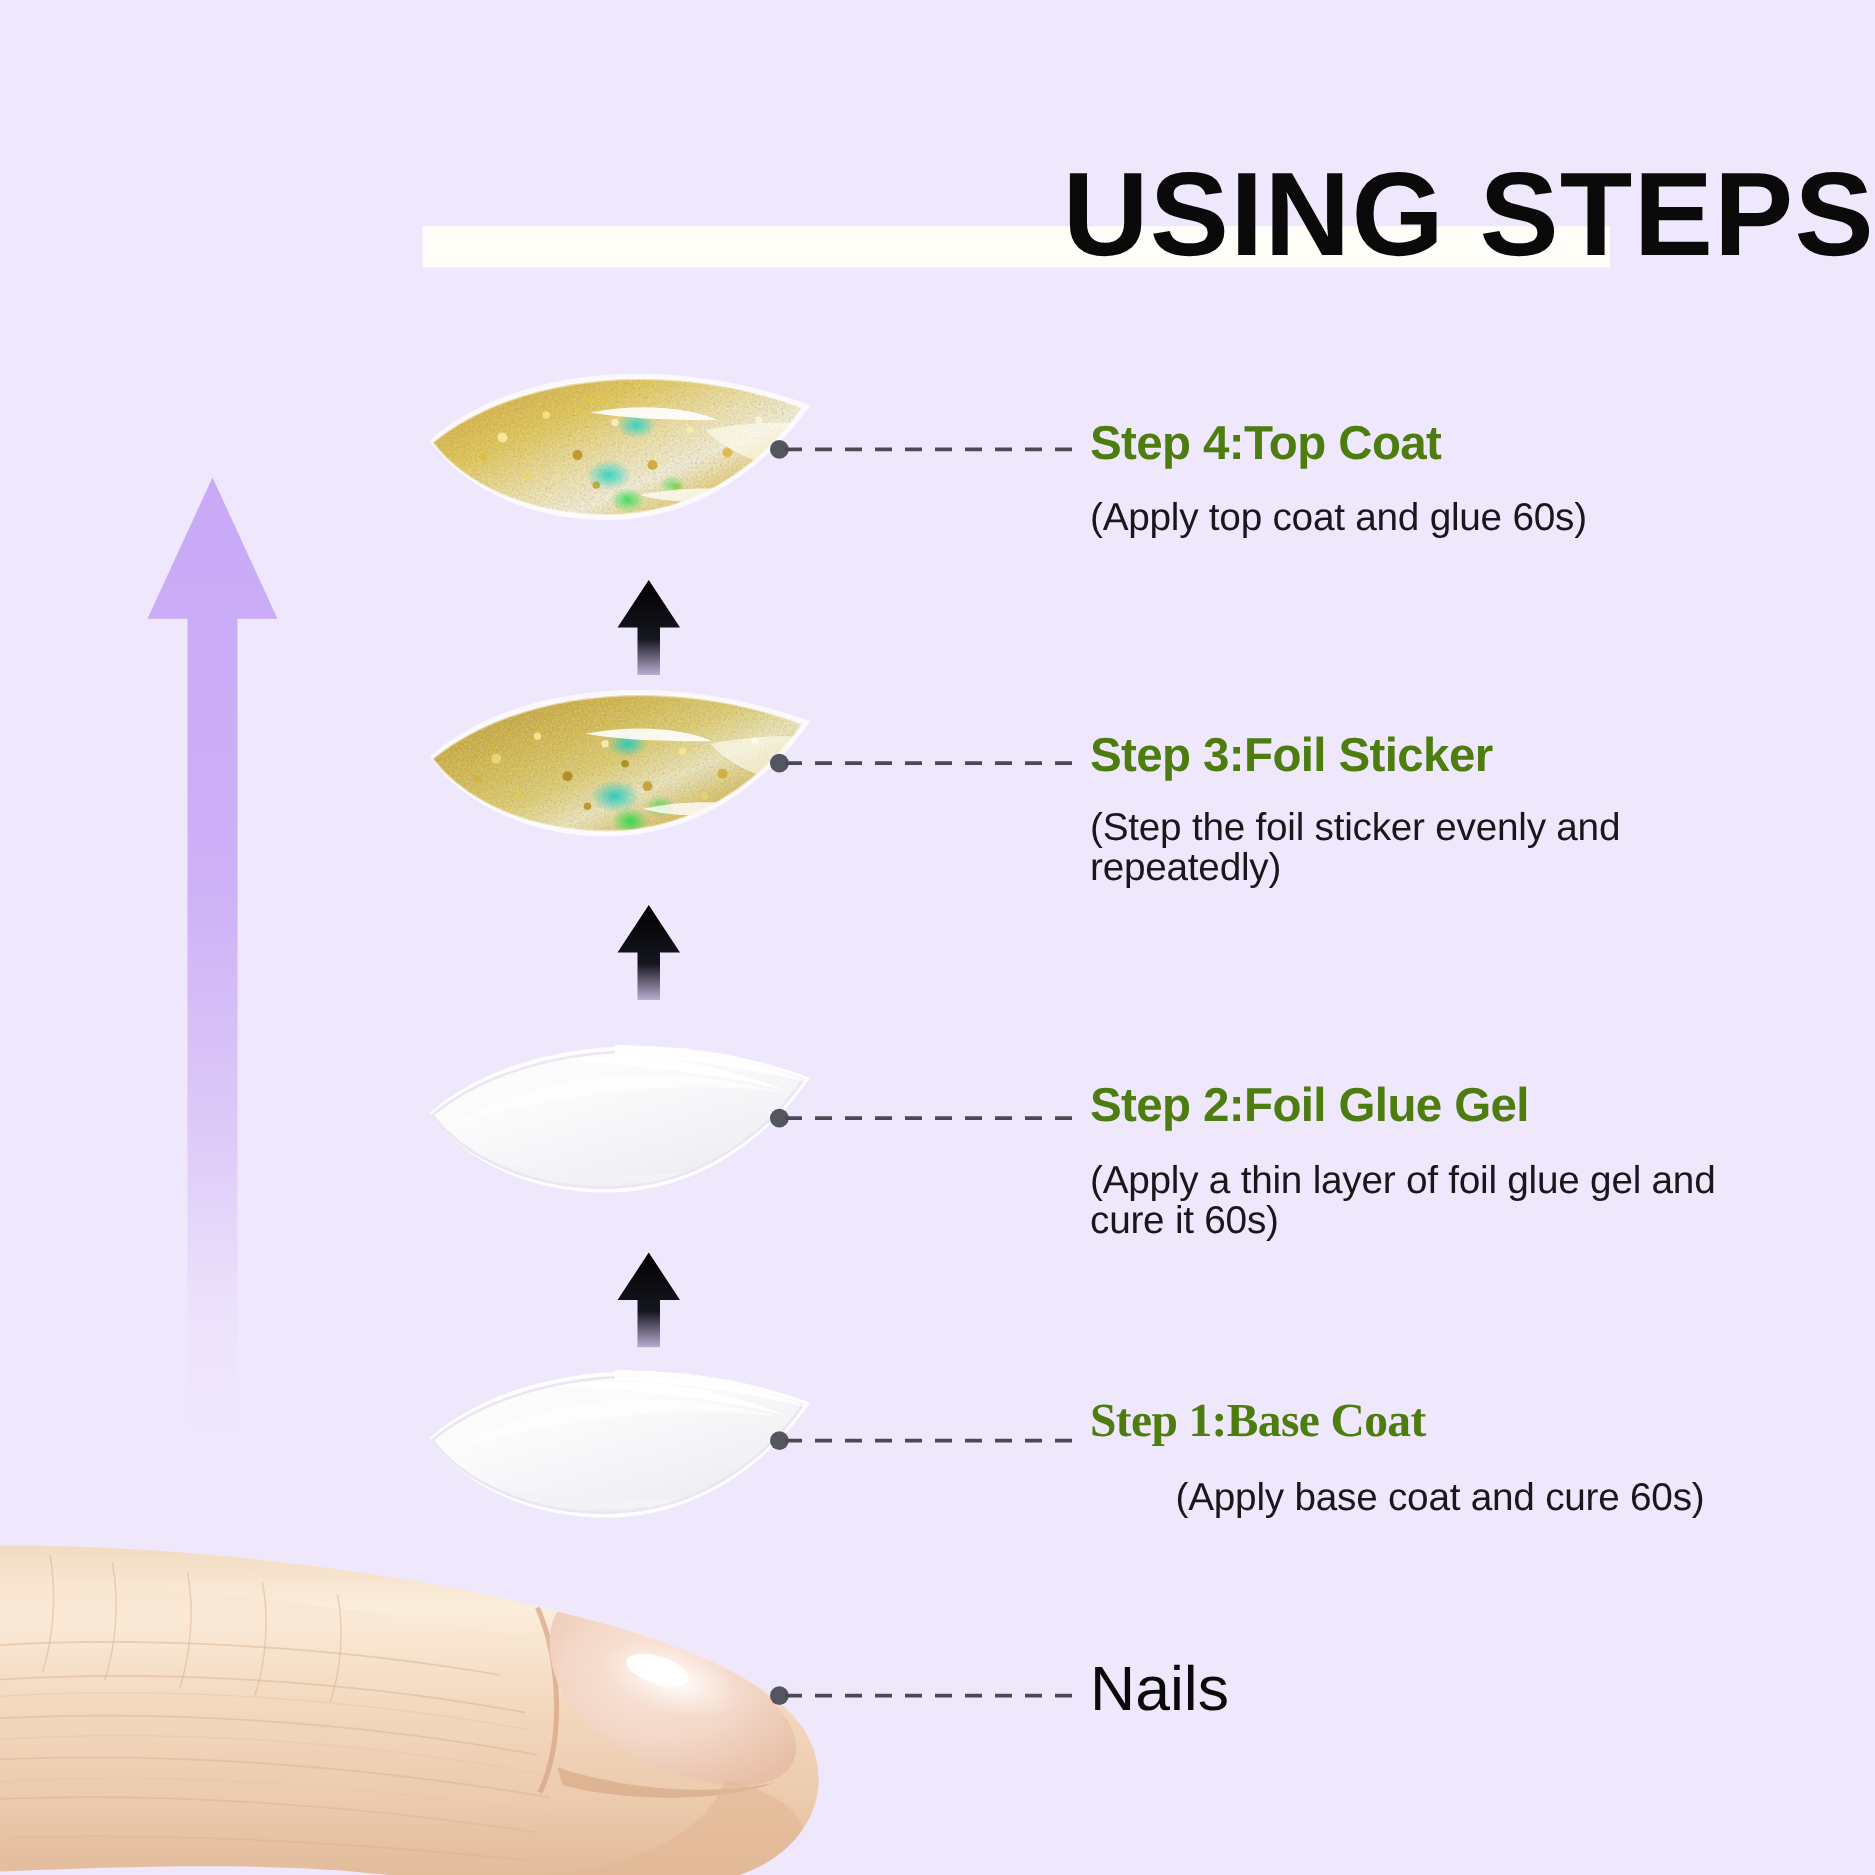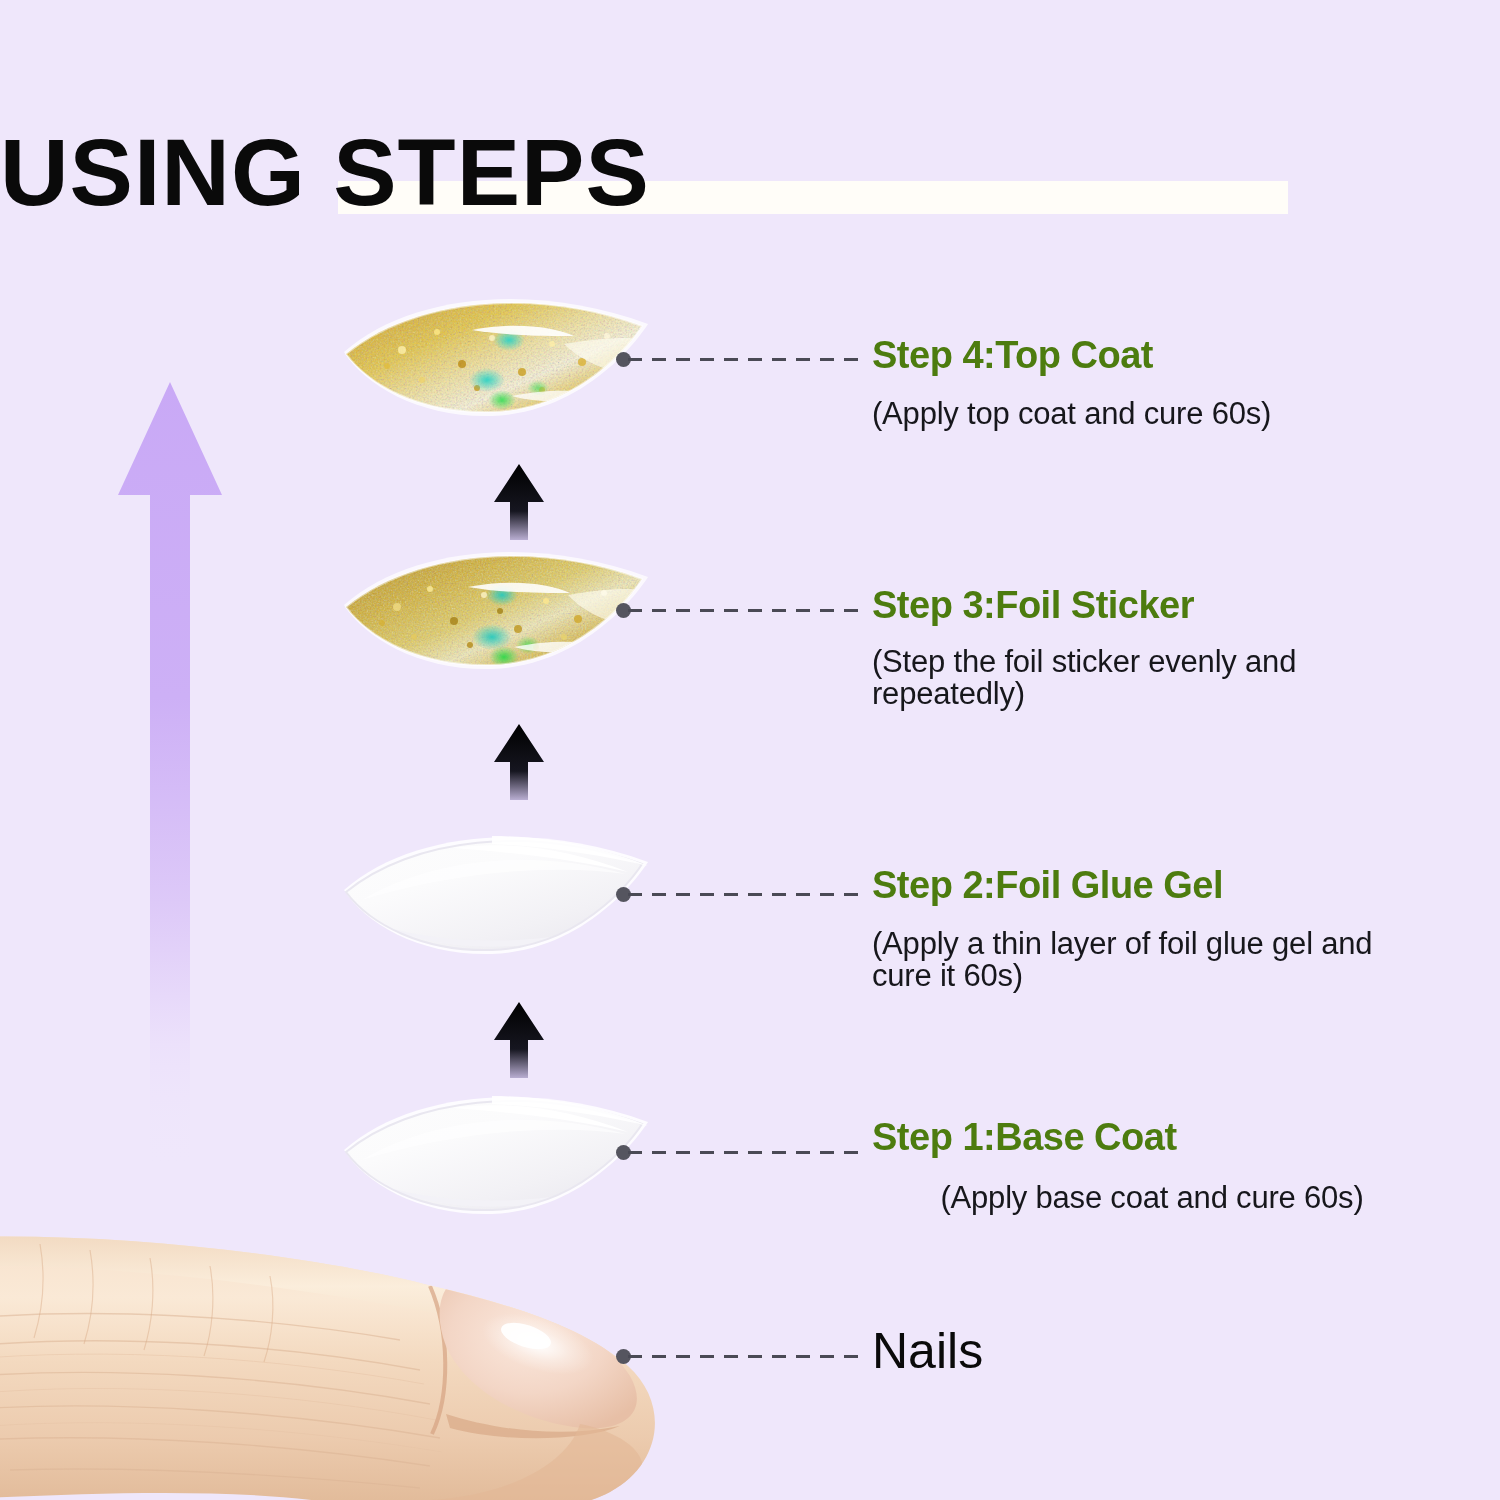--- a/index.html
+++ b/index.html
@@ -13,21 +13,21 @@
   #stage { position:absolute; inset:0; width:1500px; height:1500px; }
 
   
   .title-band{
     position:absolute; left:338px; top:181px; width:950px; height:33px;
     background:#fffdf8;
     filter:blur(0.6px);
   }
   .title-text{
     position:absolute; left:0; top:125px; width:1500px;
-    text-align:left;
+    text-align:right;
     font-size:95px;
     font-weight:bold;
     letter-spacing:1px;
     color:#0a0a0a;
     font-family:"Liberation Sans", sans-serif;
     line-height:1;
   }
 
   
   .big-arrow{ position:absolute; left:110px; top:380px; width:120px; height:790px; }
@@ -170,21 +170,21 @@
       </g>
       <path d="M4 62 C 70 8, 190 -6, 300 34 C 300 34, 250 116, 150 120 C 80 122, 28 94, 4 62 Z" fill="none" stroke="#ffffff" stroke-opacity="0.5" stroke-width="2"></path>
     </svg>
   </div>
 
   <div class="leader" style="left:616px; top:347px; width:244px;">
     <span class="dot"></span>
     <span class="dash"></span>
   </div>
   <div class="step-title" style="left:872px; top:336px;">Step 4:Top Coat</div>
-  <div class="step-sub" style="left:872px; top:398px;">(Apply top coat and cure 60s)</div>
+  <div class="step-sub" style="left:872px; top:398px;">(Apply top coat and glue 60s)</div>
 
   <div class="step-arrow" style="left:492px; top:462px;">
     <svg viewBox="0 0 54 78">
       <defs>
           <linearGradient id="ar1" x1="0" y1="0" x2="0" y2="1">
         <stop offset="0" stop-color="#000000"></stop>
             <stop offset="0.62" stop-color="#161620"></stop>
             <stop offset="1" stop-color="#b9aed2"></stop>
       </linearGradient>
         </defs>
@@ -343,21 +343,21 @@
       </g>
       <path d="M4 62 C 70 8, 190 -6, 300 34 C 300 34, 250 116, 150 120 C 80 122, 28 94, 4 62 Z" fill="none" stroke="#e9e7f0" stroke-width="2"></path>
       <path d="M150 6 C 210 6, 268 20, 306 36 C 262 26, 206 16, 150 14 Z" fill="#ffffff" opacity="0.9"></path>
     </svg>
   </div>
 
   <div class="leader" style="left:616px; top:1140px; width:244px;">
     <span class="dot"></span>
     <span class="dash"></span>
   </div>
-  <div class="step-title" style="left:872px; top:1118px;">Step 1:Base Coat</div>
+  <div class="step-title" style="left:872px; top:1118px;font-family:Liberation Serif, serif;">Step 1:Base Coat</div>
   <div class="step-sub" style="left:872px; top:1182px;text-align:center;">(Apply base coat and cure 60s)</div>
 
   <div class="finger">
     <svg viewBox="0 0 720 290" preserveAspectRatio="none">
       <defs>
         <linearGradient id="skin" x1="0" y1="0" x2="0" y2="1">
           <stop offset="0" stop-color="#f7e2cd"></stop>
           <stop offset="0.22" stop-color="#fae9d6"></stop>
           <stop offset="0.45" stop-color="#f3d9bf"></stop>
           <stop offset="0.72" stop-color="#eccbae"></stop>

